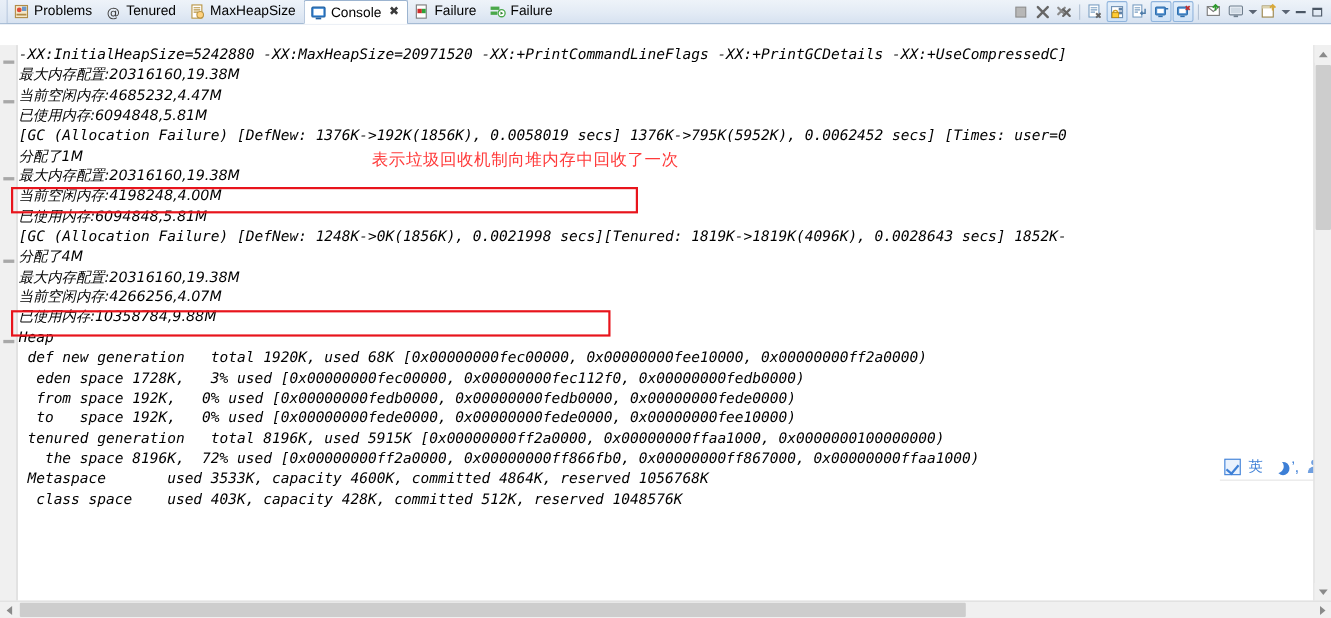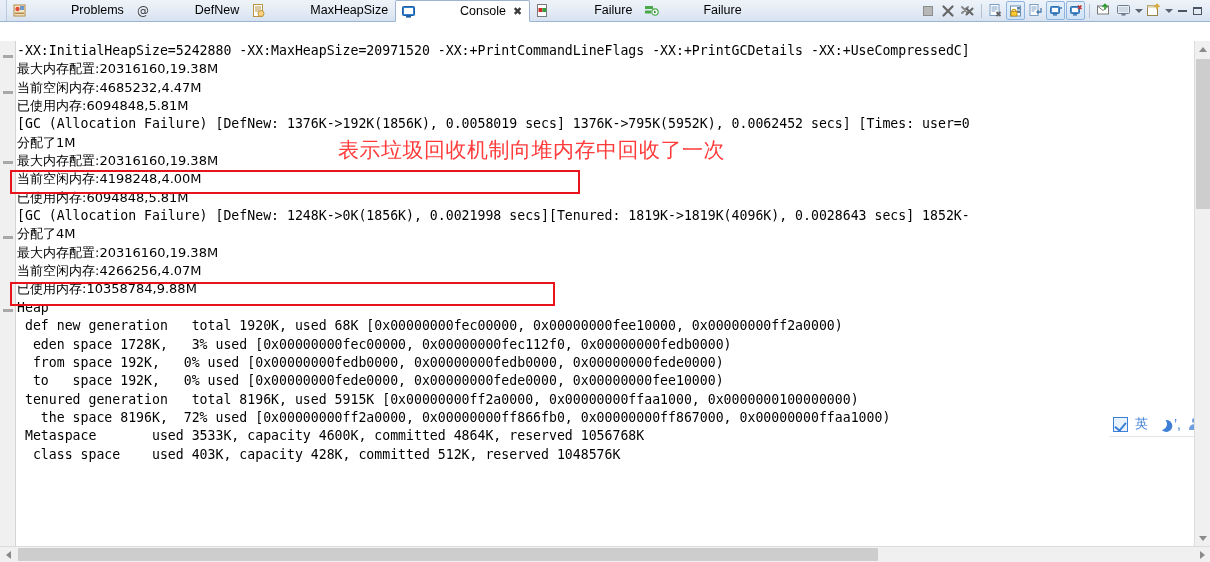--- a/index.html
+++ b/index.html
@@ -65,21 +65,21 @@
     height: 22px;
     margin-top: 0;
     align-items: center;
   }
   .tab .ico {
     width: 15px; height: 15px;
     display: inline-block;
     flex: 0 0 auto;
     position: relative;
   }
-  .tab .lbl { line-height: 15px; margin-left: 40px; }
+  .tab .lbl { line-height: 15px; }
   .tab-close {
     font-size: 11px;
     color: #3b3b3b;
     margin-left: 3px;
     line-height: 12px;
   }
   .tabbar-spacer { flex: 1 1 auto; }
 
   
   .tb {
@@ -246,32 +246,33 @@
     line-height: 18.35px;
     color: #000;
     white-space: pre;
     padding-top: 1px;
     box-sizing: border-box;
   }
   .line {
     height: 18.35px;
     white-space: pre;
     position: relative;
+    font-style: italic;
   }
   .line.cjk {
     font-family: "DejaVu Sans", "Liberation Sans", sans-serif;
     font-size: 13px;
   }
 
   
   .annot {
     position: absolute;
     left: 338px; top: 95px;
     font-family: "DejaVu Sans", "Liberation Sans", sans-serif;
-    font-size: 21px;
+    font-size: 15px;
     color: #ff3b3b;
     white-space: nowrap;
     letter-spacing: 0.5px;
   }
   
   .redbox {
     position: absolute;
     border: 2px solid #e8141c;
     box-sizing: border-box;
     pointer-events: none;
@@ -375,21 +376,21 @@
         </span>
         <span class="lbl">Problems</span>
       </div>
 
       <div class="tab">
         <span class="ico">
           <svg width="15" height="15" viewBox="0 0 15 15">
             <text x="1" y="12" font-family="DejaVu Sans, sans-serif" font-size="12" fill="#3c3c3c">@</text>
           </svg>
         </span>
-        <span class="lbl">DefNew</span>
+        <span class="lbl">Tenured</span>
       </div>
 
       <div class="tab">
         <span class="ico">
           <svg width="15" height="15" viewBox="0 0 15 15">
             <rect x="2.5" y="1.5" width="9" height="12" fill="#ffffff" stroke="#b89443" stroke-width="1"></rect>
             <path d="M4 4h6M4 6h6M4 8h4" stroke="#b89443" stroke-width="1"></path>
             <circle cx="10" cy="10.5" r="3" fill="#ffd27f" stroke="#b89443" stroke-width="1"></circle>
           </svg>
         </span>

